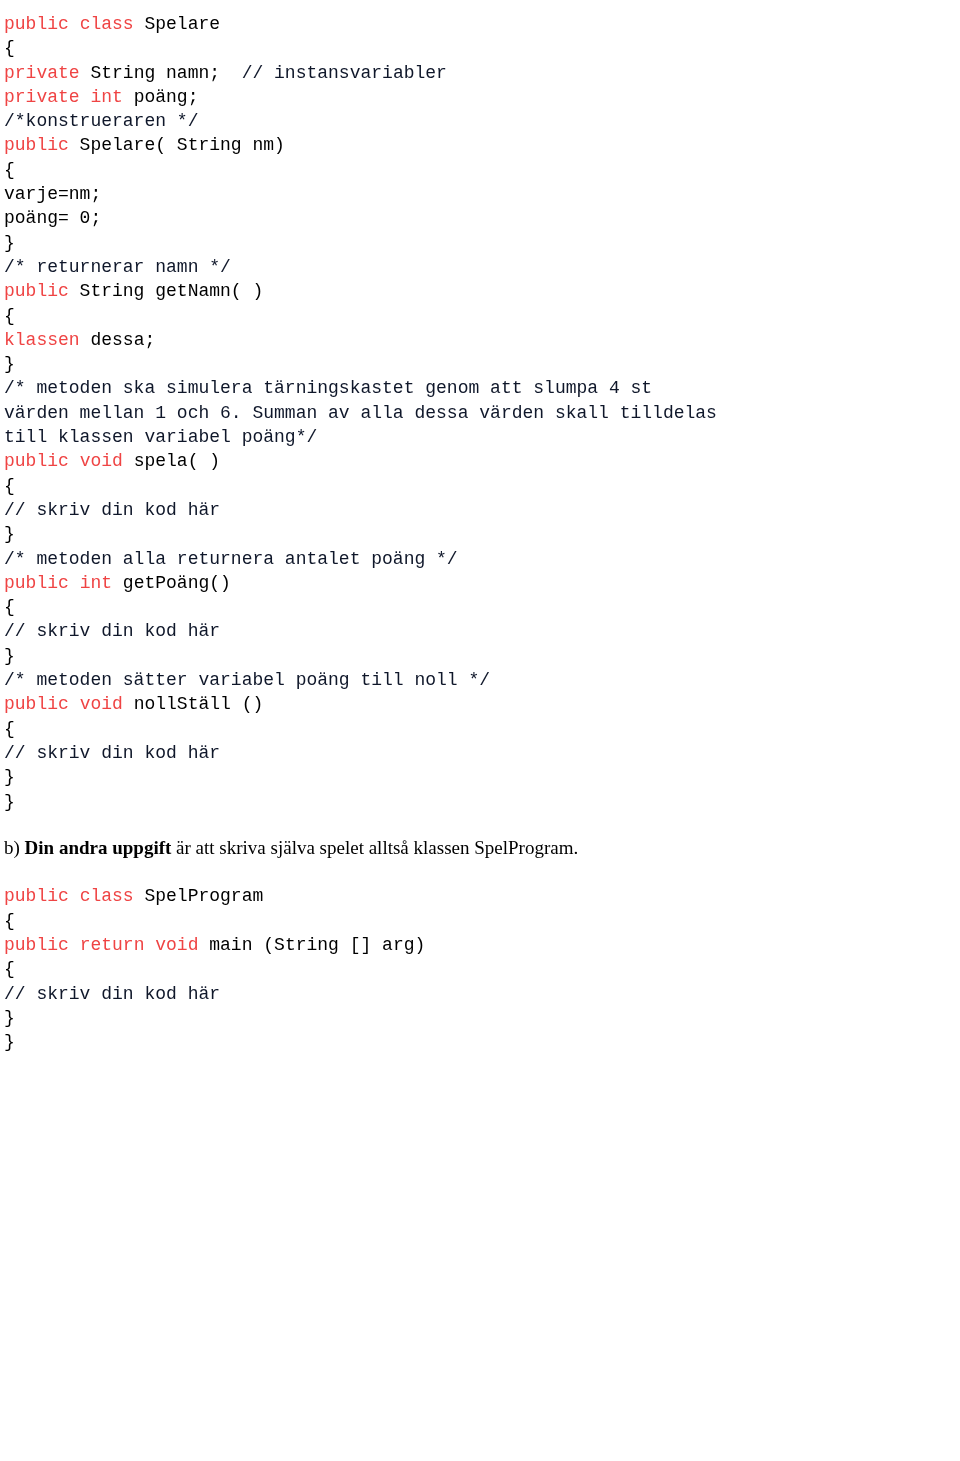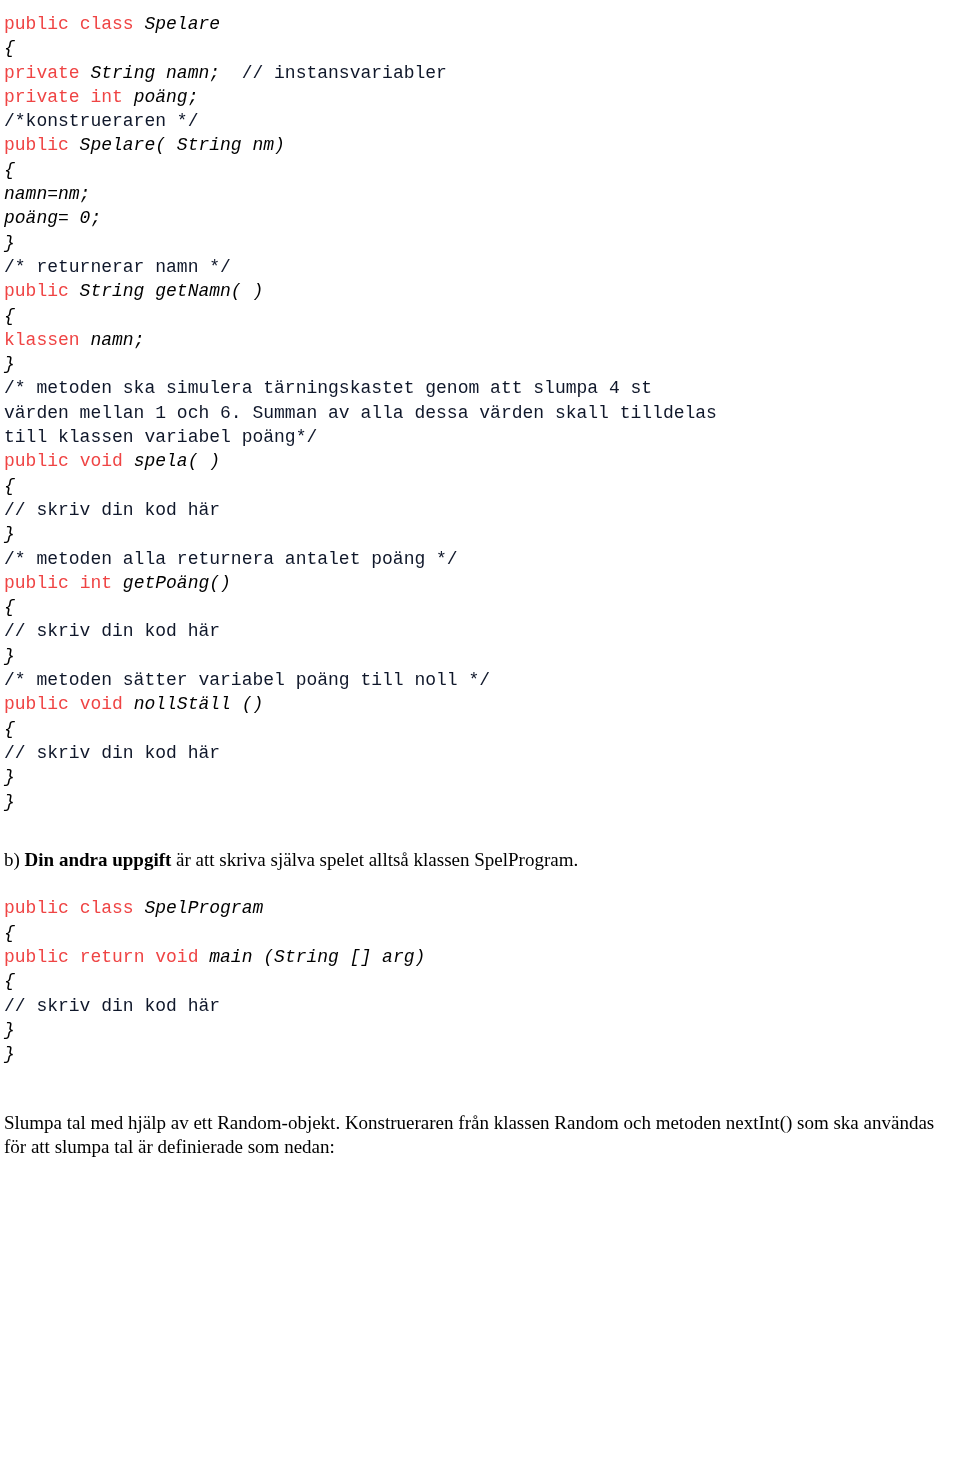--- a/index.html
+++ b/index.html
@@ -15,51 +15,51 @@
     padding: 12px 4px 20px 4px;
   }
   .code {
     white-space: pre;
     font-family: "Courier New", Courier, monospace;
     font-size: 18px;
     line-height: 1.35;
   }
   .kw { color: #ef4444; }   
   .cm { color: #0f172a; }   
-  .plain { color: #000000; font-style: italic; }
+  .plain { color: #000000; }
   .body-text {
     font-family: Georgia, "Times New Roman", Times, serif;
     font-size: 19px;
     line-height: 1.3;
     color: #000;
     white-space: normal;
   }
-  .body-text p { margin: 12px 0 2px 0; }
+  .body-text p { margin: 0 0 2px 0; }
   .bold { font-weight: bold; }
   .spacer { height: 22px; }
 </style>
 </head>
 <body>
 
 <div class="page">
 
 <div class="code"><span class="kw">public</span> <span class="kw">class</span><span class="plain"> Spelare</span>
 <span class="plain">{</span>
 <span class="kw">private</span><span class="plain"> String namn;  </span><span class="cm">// instansvariabler</span>
 <span class="kw">private</span> <span class="kw">int</span><span class="plain"> poäng;</span>
 <span class="cm">/*konstrueraren */</span>
 <span class="kw">public</span><span class="plain"> Spelare( String nm)</span>
 <span class="plain">{</span>
-<span class="plain">namn=nm;</span>
+<span class="plain">varje=nm;</span>
 <span class="plain">poäng= 0;</span>
 <span class="plain">}</span>
 <span class="cm">/* returnerar namn */</span>
 <span class="kw">public</span><span class="plain"> String getNamn( )</span>
 <span class="plain">{</span>
-<span class="kw">klassen</span><span class="plain"> namn;</span>
+<span class="kw">klassen</span><span class="plain"> dessa;</span>
 <span class="plain">}</span>
 <span class="cm">/* metoden ska simulera tärningskastet genom att slumpa 4 st
 värden mellan 1 och 6. Summan av alla dessa värden skall tilldelas
 till klassen variabel poäng*/</span>
 <span class="kw">public</span> <span class="kw">void</span><span class="plain"> spela( )</span>
 <span class="plain">{</span>
 <span class="cm">// skriv din kod här</span>
 <span class="plain">}</span>
 <span class="cm">/* metoden alla returnera antalet poäng */</span>
 <span class="kw">public</span> <span class="kw">int</span><span class="plain"> getPoäng()</span>
@@ -87,16 +87,15 @@
 <span class="kw">public</span> <span class="kw">return</span> <span class="kw">void</span><span class="plain"> main (String [] arg)</span>
 <span class="plain">{</span>
 <span class="cm">// skriv din kod här</span>
 <span class="plain">}</span>
 <span class="plain">}</span></div>
 
 <div class="spacer"></div>
 <div style="height:10px"></div>
 
 <div class="body-text">
-  <p>Slumpa tal med hjälp av ett Random-objekt. Konstrueraren från klassen Random och metoden nextInt() som ska användas för att slumpa tal är definierade som nedan:</p>
 </div>
 
 </div>
 
 </body></html>

